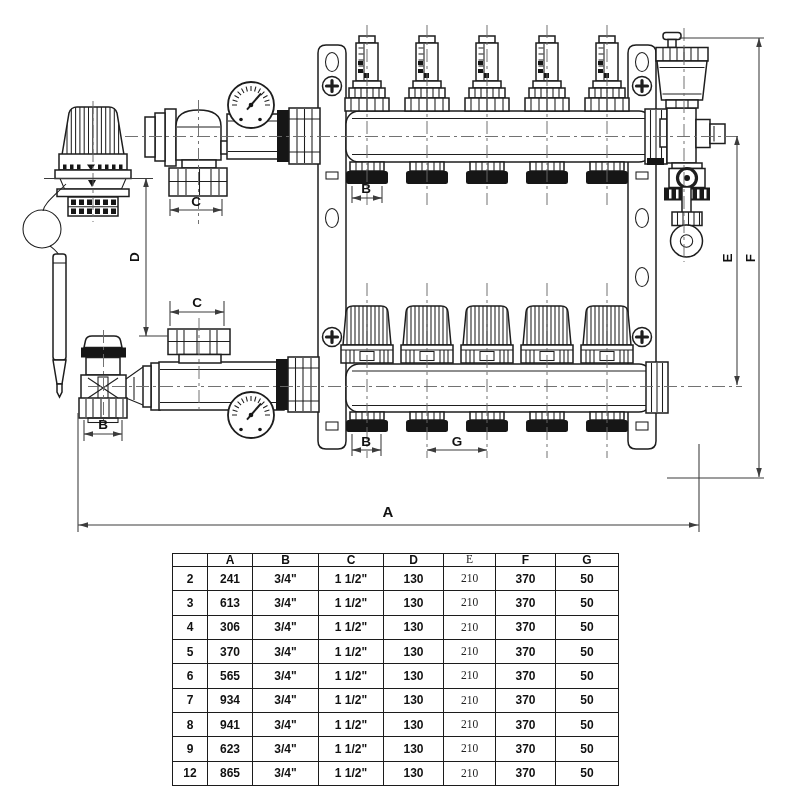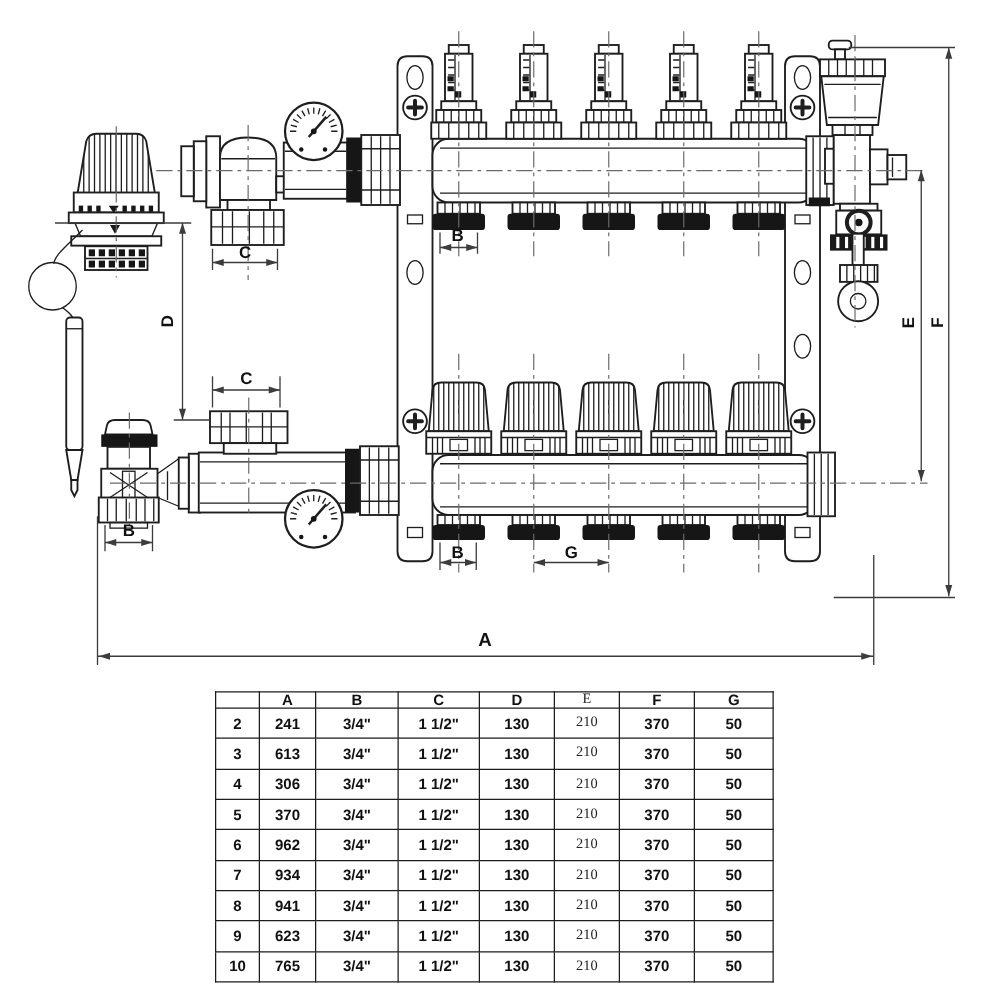--- a/index.html
+++ b/index.html
@@ -408,21 +408,21 @@
           <td>370</td>
           <td>3/4"</td>
           <td>1 1/2"</td>
           <td>130</td>
           <td class="col-e">210</td>
           <td>370</td>
           <td>50</td>
         </tr>
         <tr>
           <td>6</td>
-          <td>962</td>
+          <td>565</td>
           <td>3/4"</td>
           <td>1 1/2"</td>
           <td>130</td>
           <td class="col-e">210</td>
           <td>370</td>
           <td>50</td>
         </tr>
         <tr>
           <td>7</td>
           <td>934</td>
@@ -447,22 +447,22 @@
           <td>9</td>
           <td>623</td>
           <td>3/4"</td>
           <td>1 1/2"</td>
           <td>130</td>
           <td class="col-e">210</td>
           <td>370</td>
           <td>50</td>
         </tr>
         <tr>
-          <td>10</td>
-          <td>765</td>
+          <td>12</td>
+          <td>865</td>
           <td>3/4"</td>
           <td>1 1/2"</td>
           <td>130</td>
           <td class="col-e">210</td>
           <td>370</td>
           <td>50</td>
         </tr>
       </tbody>
 </table>
 </div>

